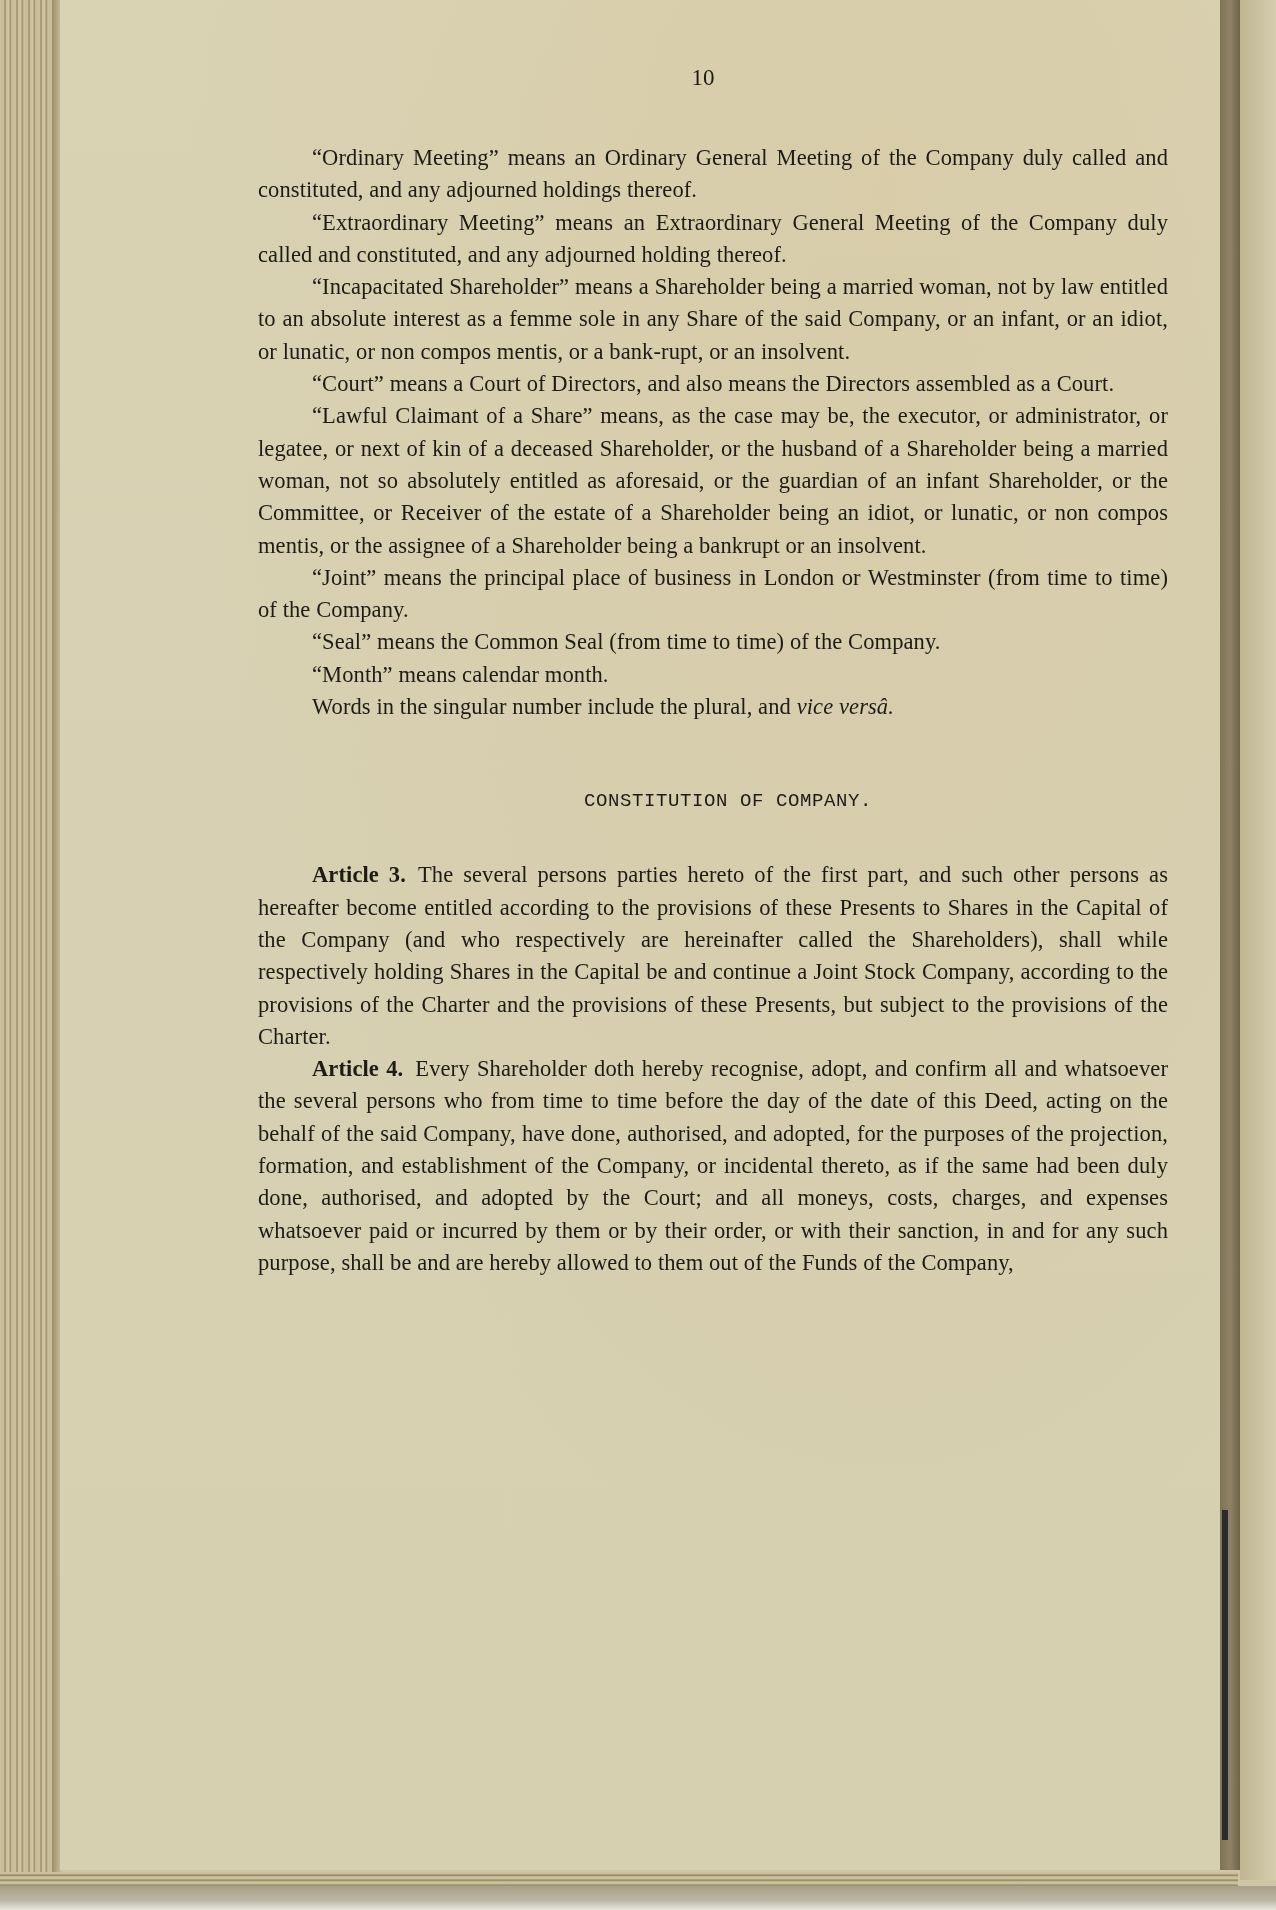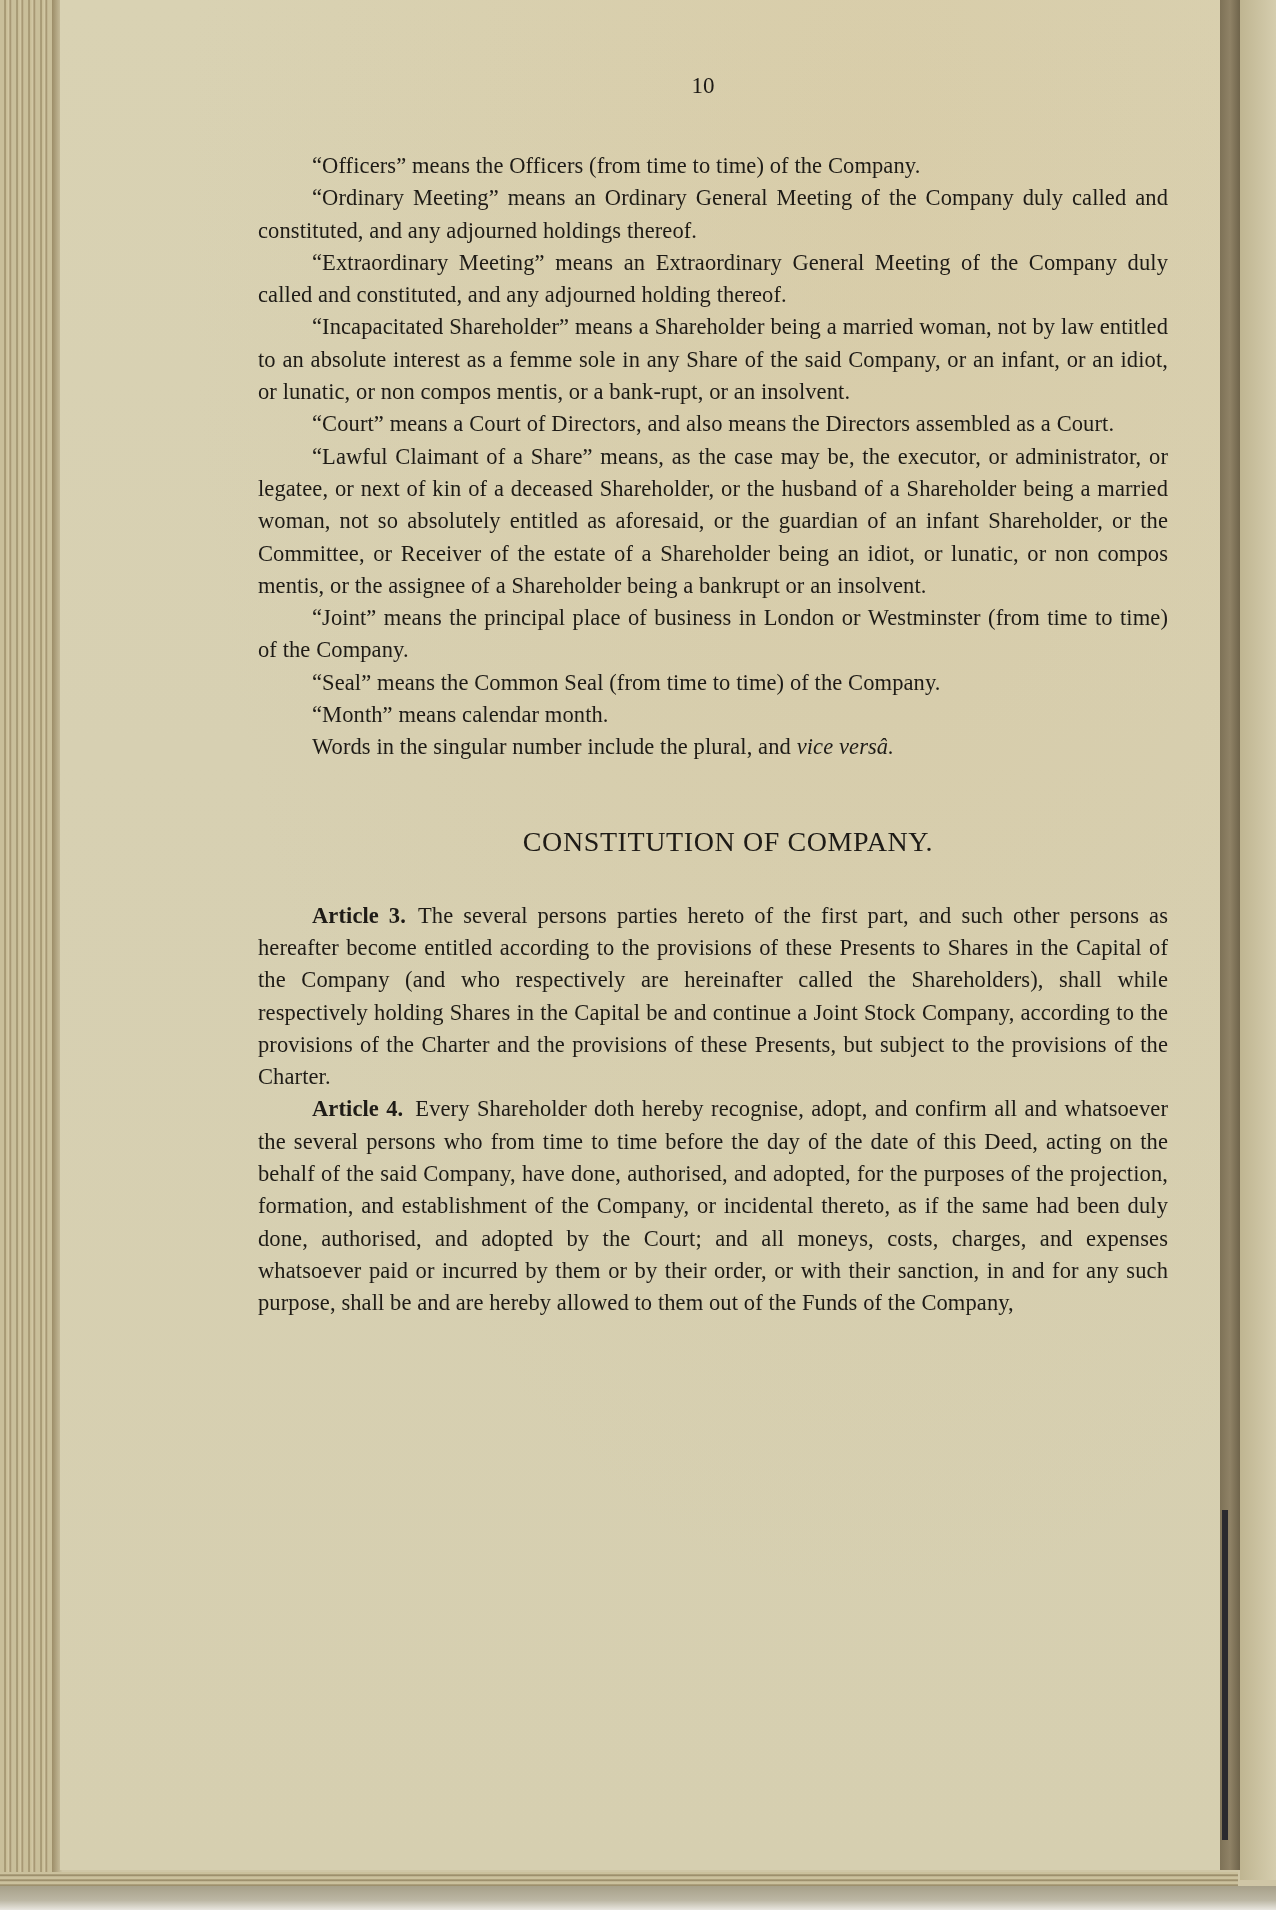--- a/index.html
+++ b/index.html
@@ -49,59 +49,59 @@
   .gutter-dark {
     position: absolute; left: 1222px; top: 1510px; width: 6px; height: 330px;
     background: #2b2a2e;
   }
   .next-page {
     position: absolute; left: 1240px; top: 0; width: 36px; height: 1880px;
     background: linear-gradient(90deg, #bfb591, #d5cdae);
   }
 
   .content {
-    position: absolute; left: 258px; top: 66px; width: 910px;
+    position: absolute; left: 258px; top: 58px; width: 910px;
     color: #1e1b16;
     font-size: 22.5px;
     line-height: 32.3px;
   }
   .page-number {
     text-align: center; font-size: 23px; margin-left: -20px;
     height: 40px; line-height: 40px; margin-bottom: 44px;
   }
   p.def, p.art {
     margin: 0; text-align: justify; text-indent: 54px;
     letter-spacing: 0.1px;
   }
   .term { }
   em.it { font-style: italic; }
   .section-heading {
-    text-align: center; font-size: 28px; letter-spacing: 0.6px;
+    text-align: center; font-size: 19px; letter-spacing: 0.6px;
     margin-top: 60px; margin-bottom: 40px; height: 36px; line-height: 36px;
     margin-left: 30px;
+    font-family: Liberation Mono, monospace;
   }
   .article-label { margin-right: 12px; font-weight: bold; }
 </style>
 </head>
 <body>
 
 <div class="left-edges"></div>
 <div class="left-edges-shadow"></div>
 <div class="next-page"></div>
 <div class="page"></div>
 <div class="gutter"></div>
 <div class="gutter-dark"></div>
 <div class="bottom-edges"></div>
 <div class="bottom-shadow"></div>
 
 <div class="content">
   <div class="page-number">10</div>
 
   <div>
-    <p class="def"><span class="term">“Officers”</span><span> means the Officers (from time to time) of the Company.</span></p>
     <p class="def"><span class="term">“Ordinary Meeting”</span><span> means an Ordinary General Meeting of the Company duly called and constituted, and any adjourned holdings thereof.</span></p>
     <p class="def"><span class="term">“Extraordinary Meeting”</span><span> means an Extraordinary General Meeting of the Company duly called and constituted, and any adjourned holding thereof.</span></p>
     <p class="def"><span class="term">“Incapacitated Shareholder”</span><span> means a Shareholder being a married woman, not by law entitled to an absolute interest as a femme sole in any Share of the said Company, or an infant, or an idiot, or lunatic, or non compos mentis, or a bank-rupt, or an insolvent.</span></p>
     <p class="def"><span class="term">“Court”</span><span> means a Court of Directors, and also means the Directors assembled as a Court.</span></p>
     <p class="def"><span class="term">“Lawful Claimant of a Share”</span><span> means, as the case may be, the executor, or administrator, or legatee, or next of kin of a deceased Shareholder, or the husband of a Shareholder being a married woman, not so absolutely entitled as aforesaid, or the guardian of an infant Shareholder, or the Committee, or Receiver of the estate of a Shareholder being an idiot, or lunatic, or non compos mentis, or the assignee of a Shareholder being a bankrupt or an insolvent.</span></p>
     <p class="def"><span class="term">“Joint”</span><span> means the principal place of business in London or Westminster (from time to time) of the Company.</span></p>
     <p class="def"><span class="term">“Seal”</span><span> means the Common Seal (from time to time) of the Company.</span></p>
     <p class="def"><span class="term">“Month”</span><span> means calendar month.</span></p>
     <p class="def"><span>Words in the singular number include the plural, and </span><em class="it">vice versâ.</em></p>
   </div>

